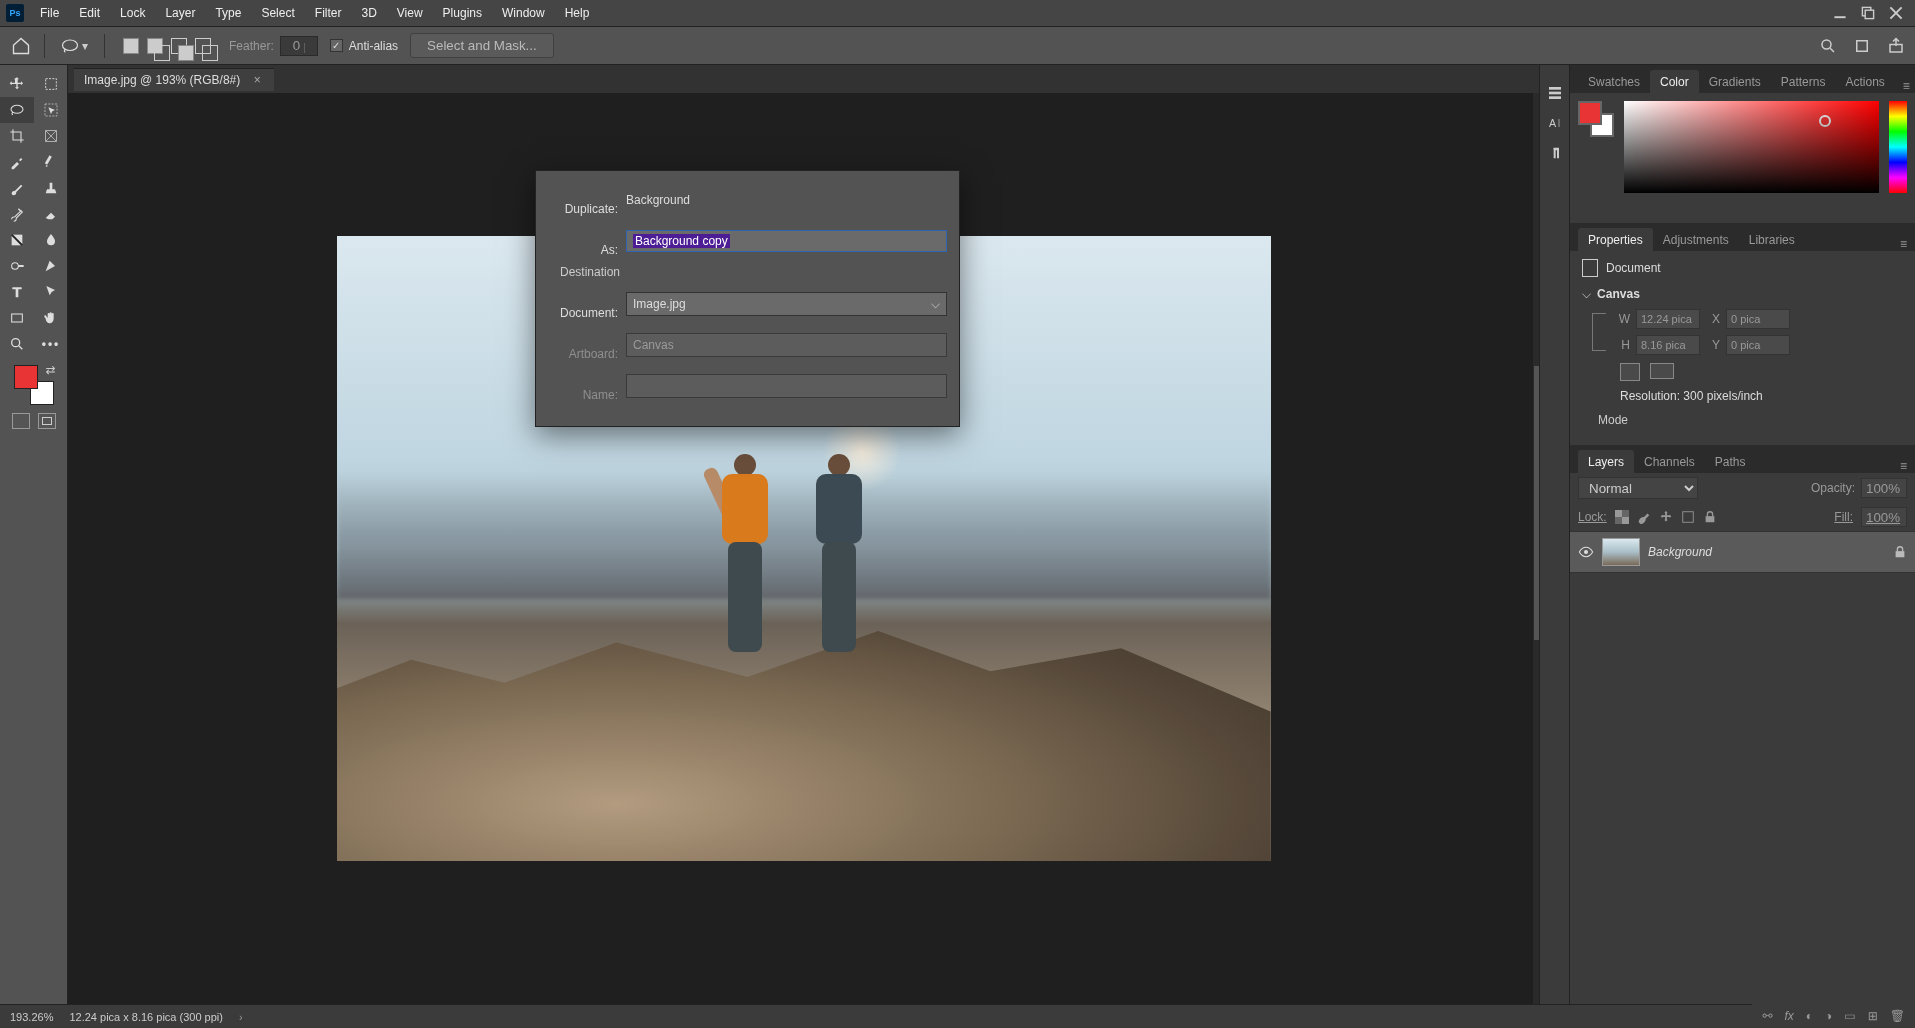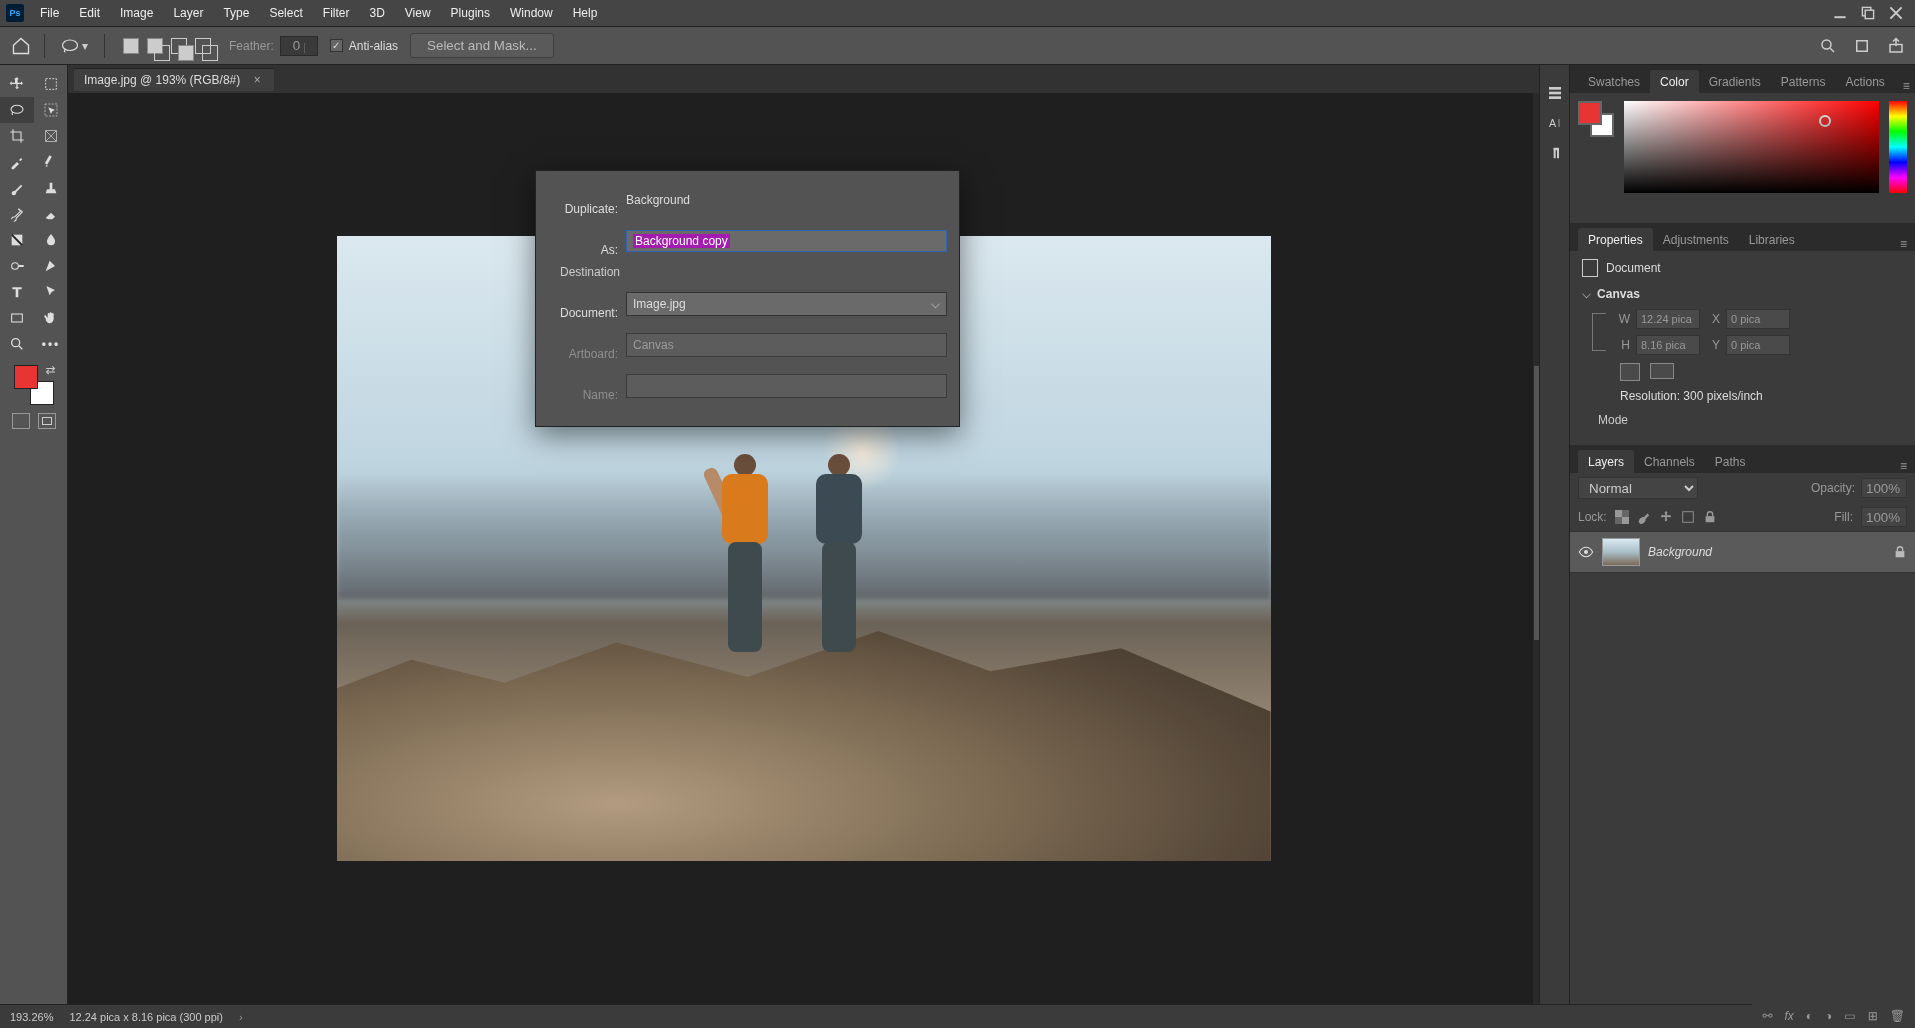--- a/index.html
+++ b/index.html
@@ -95,21 +95,21 @@
 .mode-row { color: #ccc; margin-left: 16px; margin-top: 10px; }
 
 .layers-panel { flex: 1; display: flex; flex-direction: column; }
 .layers-filter { display: flex; align-items: center; gap: 8px; padding: 6px 8px; }
 .kind-select { background: #444; border: 1px solid #333; color: #999; padding: 2px 6px; height: 22px; width: 72px; }
 .lf-icon { width: 16px; height: 16px; background: #4a4a4a; border: 1px solid #333; }
 .blend-row { display: flex; align-items: center; gap: 6px; padding: 4px 8px; }
 .blend-select { background: #444; border: 1px solid #333; color: #ccc; padding: 2px 6px; height: 22px; width: 120px; }
 .op-label { color: #999; margin-left: auto; }
 .op-val { background: #444; border: 1px solid #333; color: #999; padding: 2px 4px; width: 46px; height: 20px; }
-.lock-row { display: flex; align-items: center; gap: 8px; padding: 4px 8px; color: #999; }
+.lock-row { display: flex; align-items: center; gap: 8px; padding: 4px 8px; color: #999; text-decoration: underline; }
 .lock-icon { width: 14px; height: 14px; }
 .layer-list { flex: 1; background: #3b3b3b; }
 .layer-item { display: flex; align-items: center; gap: 8px; padding: 6px 8px; background: #5a5a5a; border-top: 1px solid #333; border-bottom: 1px solid #333; }
 .eye { width: 16px; height: 16px; }
 .layer-thumb { width: 38px; height: 28px; background: linear-gradient(180deg, #dbe8ef 0%, #a9bfc8 50%, #7a6a58 100%); border: 1px solid #999; position: relative; }
 .layer-name { font-style: italic; color: #ddd; }
 .layer-lock { margin-left: auto; color: #bbb; }
 
 .statusbar { height: 24px; background: #3b3b3b; border-top: 1px solid #222; display: flex; align-items: center; padding: 0 10px; gap: 16px; color: #ccc; font-size: 11px; }
 .caret-r { color: #999; }
@@ -137,21 +137,21 @@
 .scrollbar-v { position: absolute; right: -8px; top: 0; bottom: 0; width: 14px; background: #2a2a2a; }
 .scrollbar-v-thumb { position: absolute; left: 1px; right: 1px; top: 30%; height: 30%; background: #555; }
 </style>
 </head>
 <body>
 
 <div class="menubar">
   <div class="ps-logo">Ps</div>
   <div class="menu-item">File</div>
   <div class="menu-item">Edit</div>
-  <div class="menu-item">Image</div>
+  <div class="menu-item">Lock</div>
   <div class="menu-item">Layer</div>
   <div class="menu-item">Type</div>
   <div class="menu-item">Select</div>
   <div class="menu-item">Filter</div>
   <div class="menu-item">3D</div>
   <div class="menu-item">View</div>
   <div class="menu-item">Plugins</div>
   <div class="menu-item">Window</div>
   <div class="menu-item">Help</div>
   <div class="win-controls">
@@ -526,21 +526,21 @@
 <div class="dialog">
   <div class="dialog-body">
     <div class="dialog-fields">
       <div class="drow">
         <span class="drow-label">Duplicate:</span>
         <span class="drow-value">Background</span>
       </div>
       <div class="drow">
         <span class="drow-label">As:</span>
         <div class="drow-input" style="display:flex;align-items:center">
-          <span style="background:#a21caf;color:#fff;padding:0 2px">Background copy</span>
+          <span style="background:#4c1d95;color:#fff;padding:0 2px">Background copy</span>
         </div>
       </div>
       <div class="section-title">Destination</div>
       <div class="drow">
         <span class="drow-label">Document:</span>
         <div class="drow-select">
           <span>Image.jpg</span>
           <span class="sel-caret">⌵</span>
         </div>
       </div>

